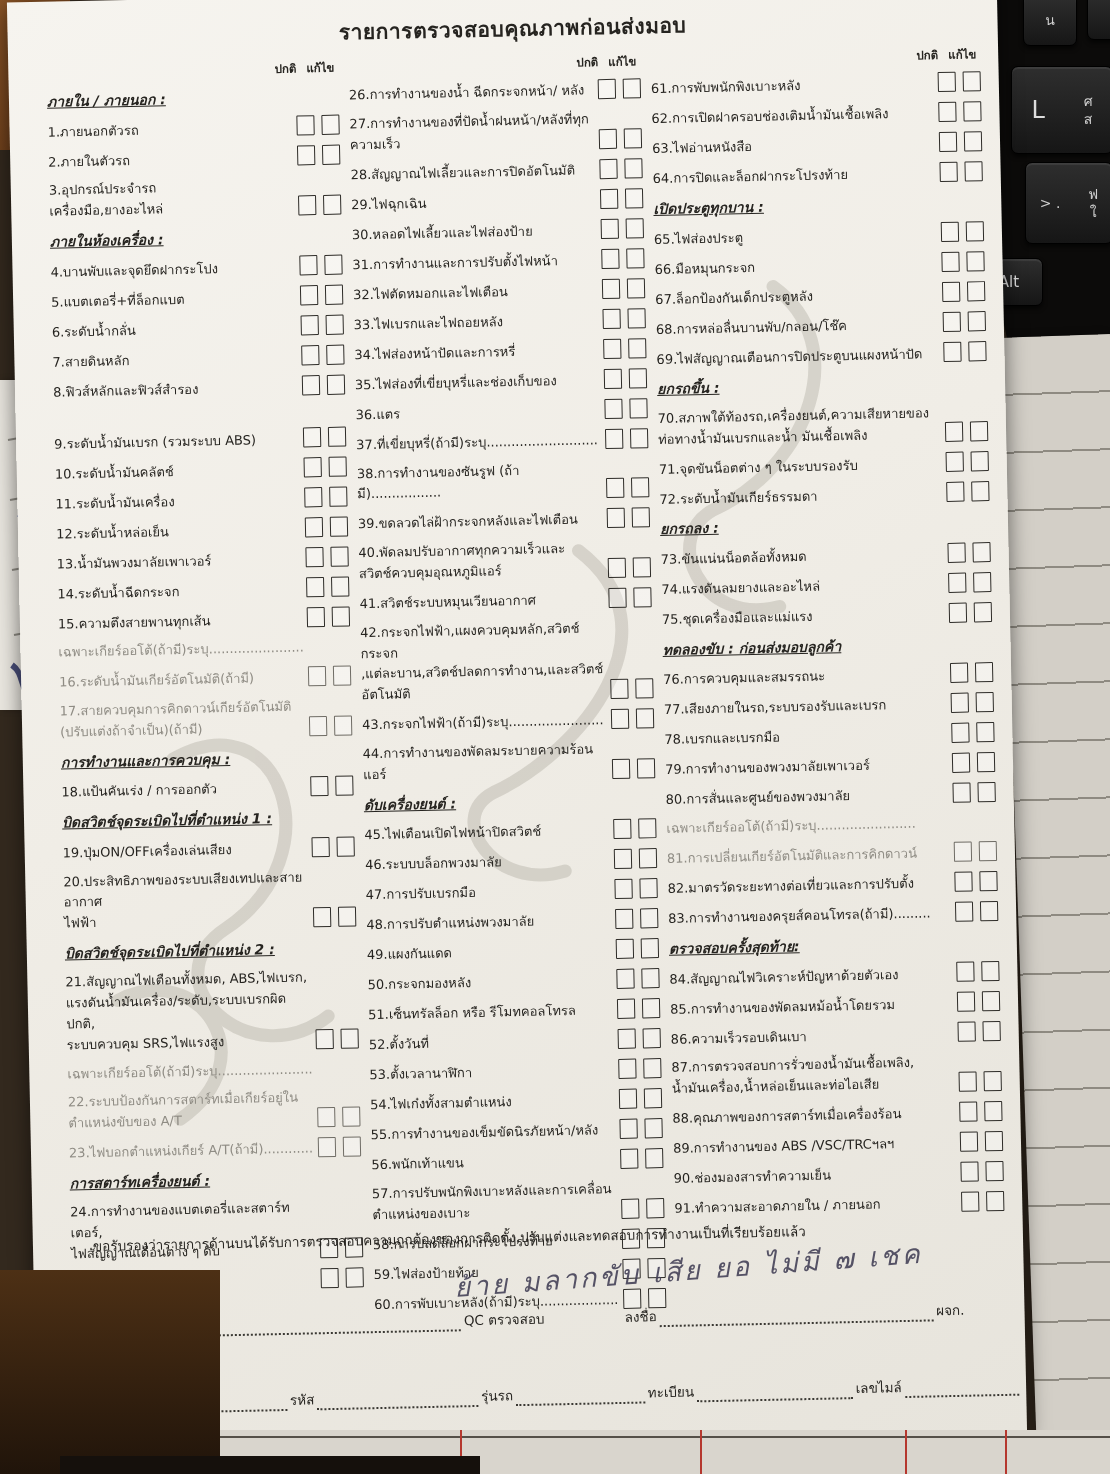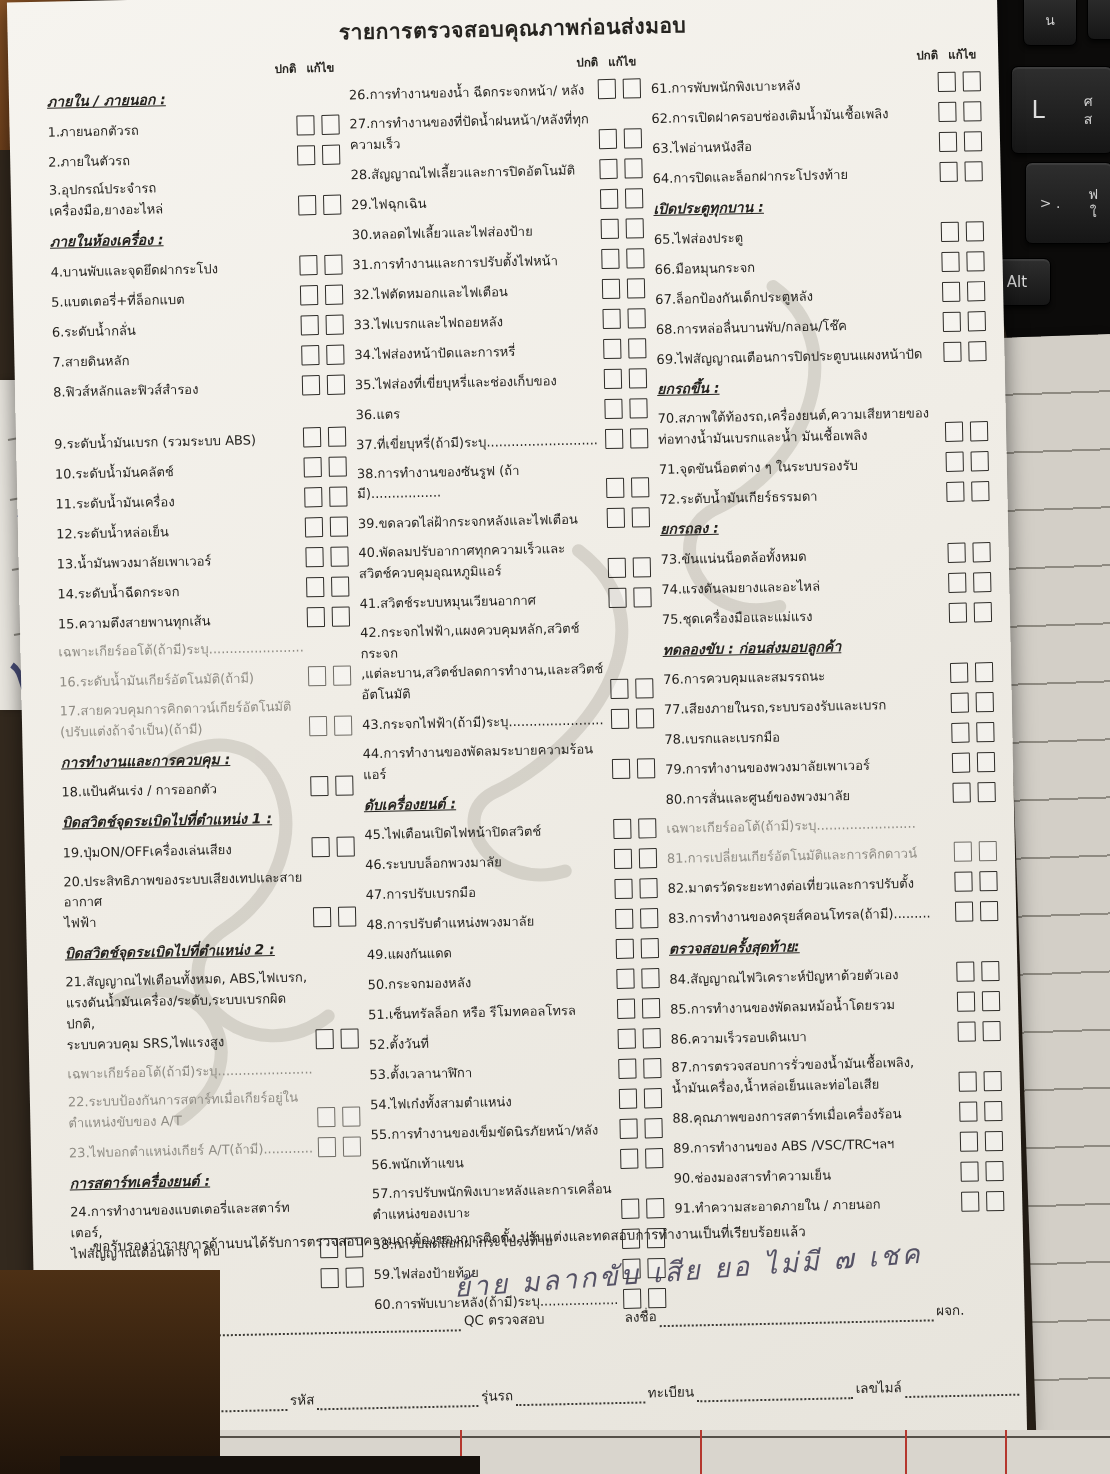--- a/index.html
+++ b/index.html
@@ -20,21 +20,21 @@
     clip-path:polygon(4% 0,100% 0,100% 100%,46% 100%);}
   .key{position:absolute;background:linear-gradient(180deg,#2e2e2e,#161616);
     border:1px solid #000;border-radius:7px;color:#dcdcdc;
     box-shadow:inset 0 2px 1px rgba(255,255,255,.08), 0 3px 4px rgba(0,0,0,.6);
     display:flex;align-items:center;justify-content:space-around;font-size:16px;}
   .key .sub{font-size:14px;color:#cfcfcf;white-space:pre-line;text-align:center;line-height:1.3;}
   .key-n{left:98px;top:-6px;width:52px;height:50px;}
   .key-top-right{left:162px;top:-10px;width:46px;height:48px;}
   .key-l{left:86px;top:66px;width:100px;height:86px;font-size:24px;}
   .key-dot{left:100px;top:162px;width:86px;height:80px;}
-  .key-alt{left:58px;top:258px;width:66px;height:46px;font-size:15px;}
+  .key-alt{left:50px;top:258px;width:66px;height:46px;font-size:15px;}
   .ruled-right{position:absolute;left:998px;top:338px;width:112px;height:1136px;
     background:repeating-linear-gradient(180deg,#d3cfc7 0px,#d3cfc7 56px,#8e8a81 56px,#8e8a81 58px);
     transform:rotate(-2deg);transform-origin:top left;box-shadow:-4px 0 8px rgba(0,0,0,.25);}
   .notebook-bottom{position:absolute;left:160px;top:1430px;width:950px;height:44px;background:#d9d5cd;}
   .notebook-bottom .redline{position:absolute;top:0;width:2px;height:44px;background:#b5372e;}
   .notebook-bottom .topcurve{position:absolute;left:0;top:6px;width:100%;height:2px;background:#555049;}
   .dark-bottom-strip{position:absolute;left:60px;top:1456px;width:420px;height:18px;background:#15100c;}
   
   .form{position:absolute;left:22px;top:-8px;width:990px;height:1452px;
     background:linear-gradient(155deg,#f6f4ef 0%,#f0ede6 45%,#e7e4dc 100%);

